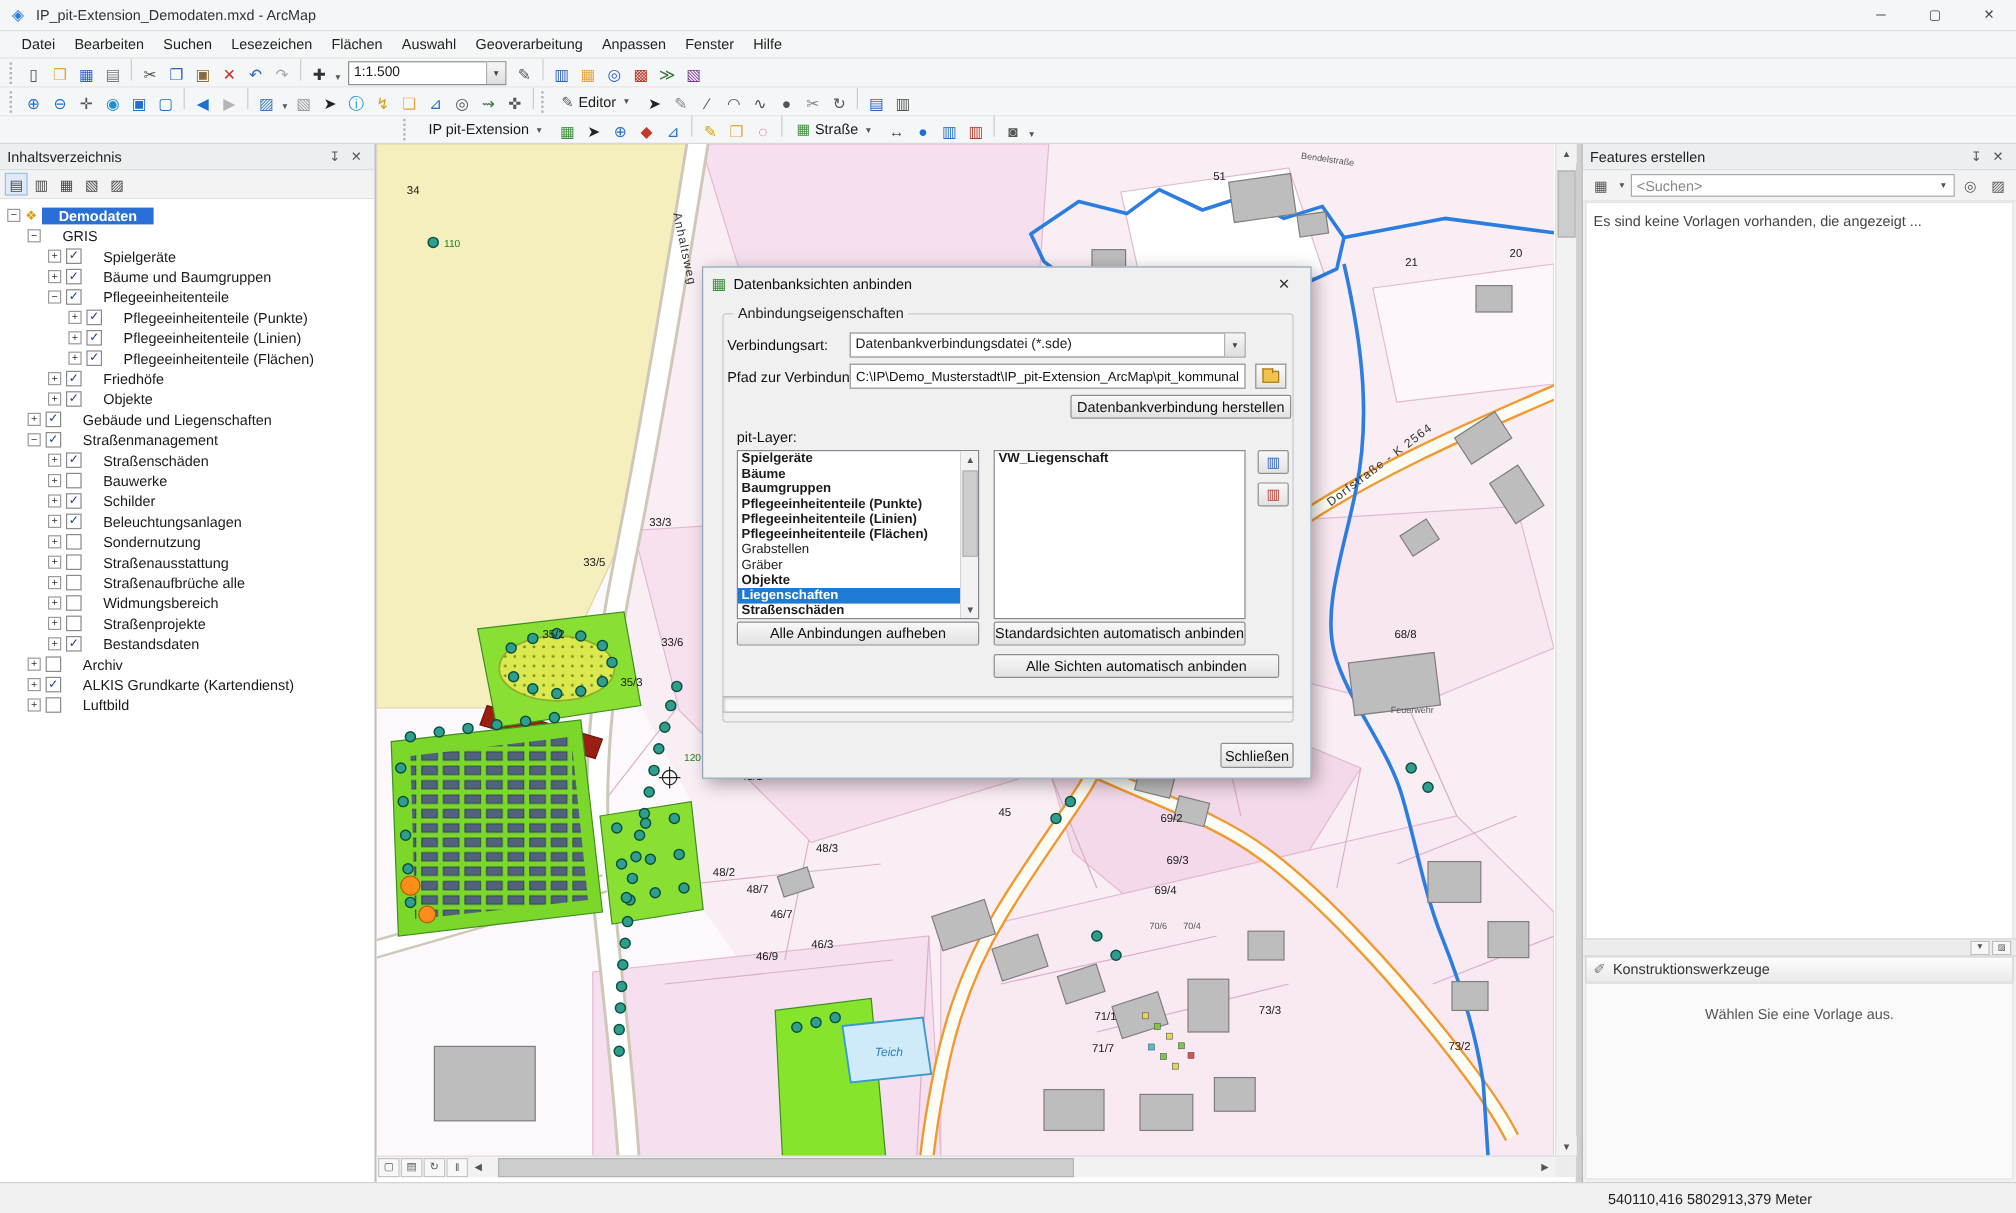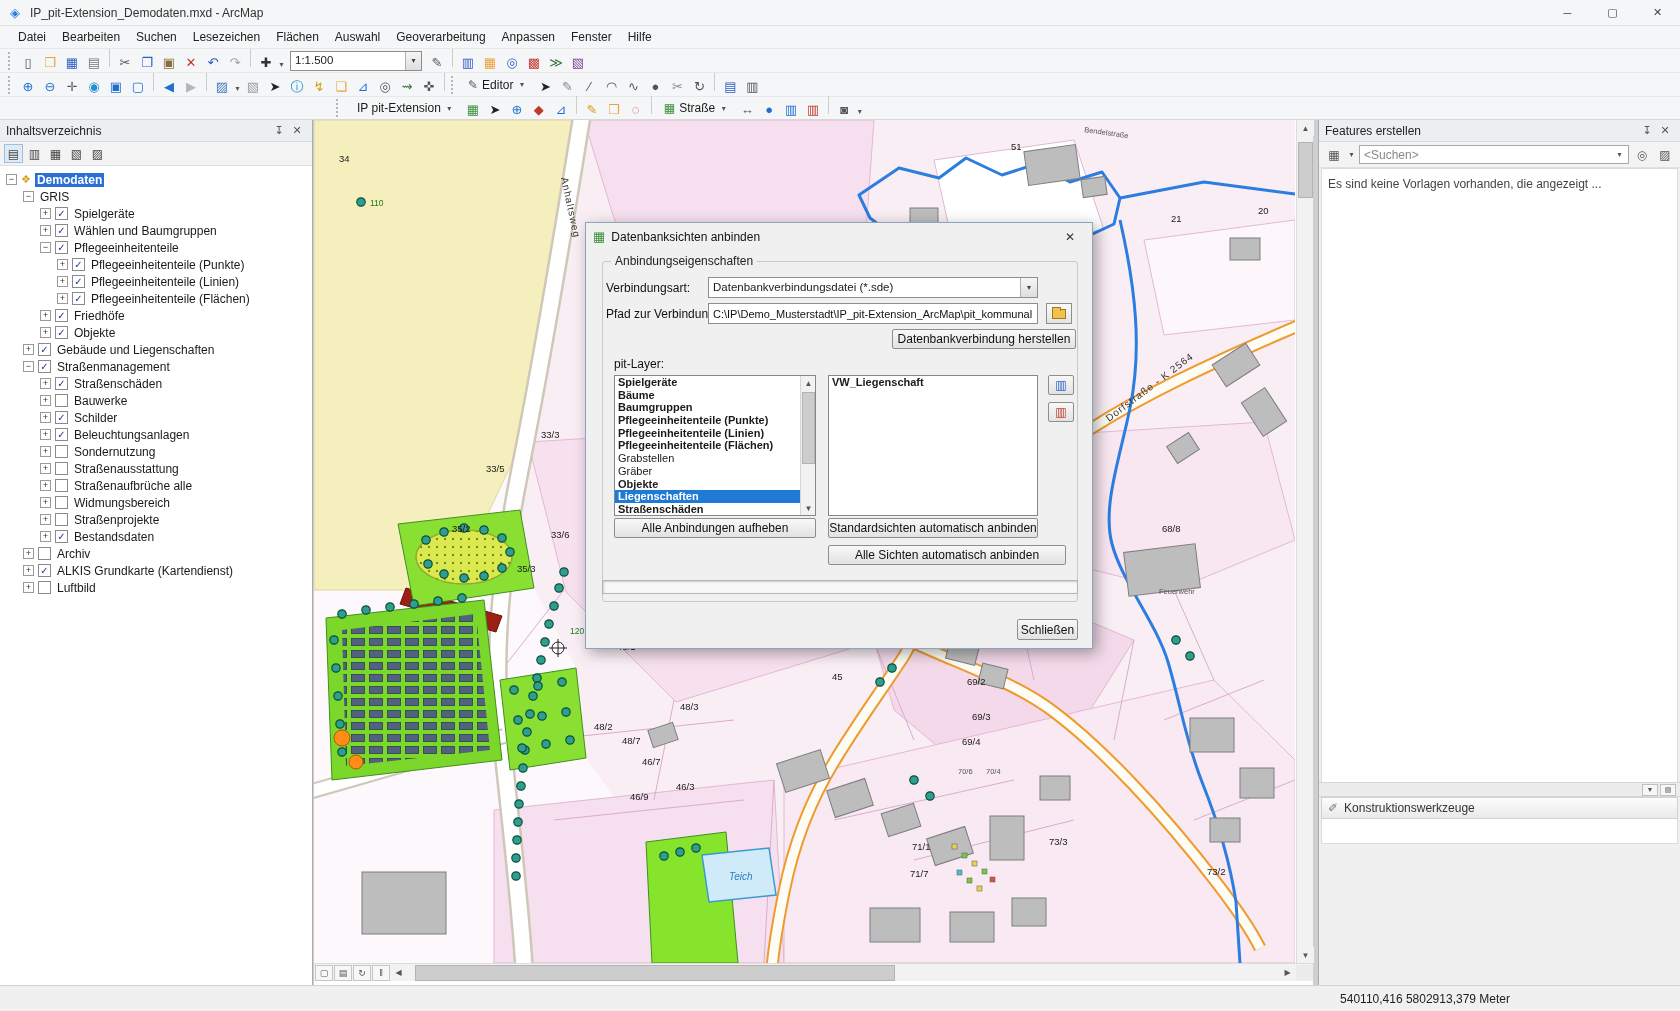--- a/index.html
+++ b/index.html
@@ -35,21 +35,21 @@
   .panel-header .ph-title { flex:1; color:#222; }
   .ph-ic { width:18px; text-align:center; color:#555; font-size:11px; }
   .toc-toolbar { height:24px; display:flex; align-items:center; padding:0 4px; background:#f3f3f3; border-bottom:1px solid #e0e0e0; }
   .toc-tb-btn { width:19px; height:19px; display:inline-flex; align-items:center; justify-content:center; font-size:12px; margin-right:2px; border:1px solid transparent; }
   .toc-tb-btn.active { background:#dfeaf7; border-color:#9ebfe0; }
   #toc-tree { position:absolute; top:46px; left:0; right:0; bottom:0; background:#fff; padding-top:5px; overflow:hidden; }
   .tree-row { height:17px; display:flex; align-items:center; white-space:nowrap; }
   .expander { flex:0 0 11px; height:11px; border:1px solid #9a9a9a; background:#fff; font-size:9px; line-height:8px; text-align:center; color:#333; margin-right:4px; }
   .checkbox { flex:0 0 13px; height:13px; border:1px solid #8a8a8a; background:#fff; margin-right:4px; font-size:10px; line-height:11px; text-align:center; color:#1a3e8c; font-weight:bold; }
   .layers-ic { color:#d8a018; margin-right:4px; font-size:11px; }
-  .tree-label { padding:0 2px; }
+  .tree-label { padding:0 14px; }
   .tree-label.bold { font-weight:bold; }
   .tree-row.selected .tree-label { background:#2a6fd6; color:#fff; }
 
   
   #map-wrap { position:absolute; left:314px; top:120px; width:999px; bottom:26px; background:#fff; }
   #map-svg { display:block; }
   .maplbl { font-family:"Liberation Sans","DejaVu Sans",sans-serif; font-size:9.5px; fill:#1a1a1a; pointer-events:none; }
   .maplbl.tiny { font-size:7.5px; fill:#555; }
   .maplbl.green { fill:#1e7a1e; font-size:8.5px; }
   .maplbl.street { font-size:10px; fill:#333; letter-spacing:1px; }
@@ -206,21 +206,21 @@
           <span class="tree-label">GRIS</span>
         </div>
         <div class="tree-row" style="padding-left: 40px;">
           <span class="expander">+</span>
           <span class="checkbox">✓</span>
           <span class="tree-label">Spielgeräte</span>
         </div>
         <div class="tree-row" style="padding-left: 40px;">
           <span class="expander">+</span>
           <span class="checkbox">✓</span>
-          <span class="tree-label">Wählen und Baumgruppen</span>
+          <span class="tree-label">Bäume und Baumgruppen</span>
         </div>
         <div class="tree-row" style="padding-left: 40px;">
           <span class="expander">−</span>
           <span class="checkbox">✓</span>
           <span class="tree-label">Pflegeeinheitenteile</span>
         </div>
         <div class="tree-row" style="padding-left: 57px;">
           <span class="expander">+</span>
           <span class="checkbox">✓</span>
           <span class="tree-label">Pflegeeinheitenteile (Punkte)</span>
@@ -592,20 +592,23 @@
       <div class="fp-msg">Es sind keine Vorlagen vorhanden, die angezeigt ...</div>
     </div>
     <div id="fp-splitter">
       <span class="fp-mini">▼</span>
       <span class="fp-mini">▨</span>
     </div>
     <div id="fp-sec-header">
       <span class="ic">✐</span>
       <span>Konstruktionswerkzeuge</span>
     </div>
+    <div id="fp-construction">
+      <span>Wählen Sie eine Vorlage aus.</span>
+    </div>
   </div>
 
   <div id="dialog">
     <div class="dlg-title">
       <span class="ic">▦</span>
       <span class="txt">Datenbanksichten anbinden</span>
       <span class="dlg-close">✕</span>
     </div>
 
     <div class="groupbox">

